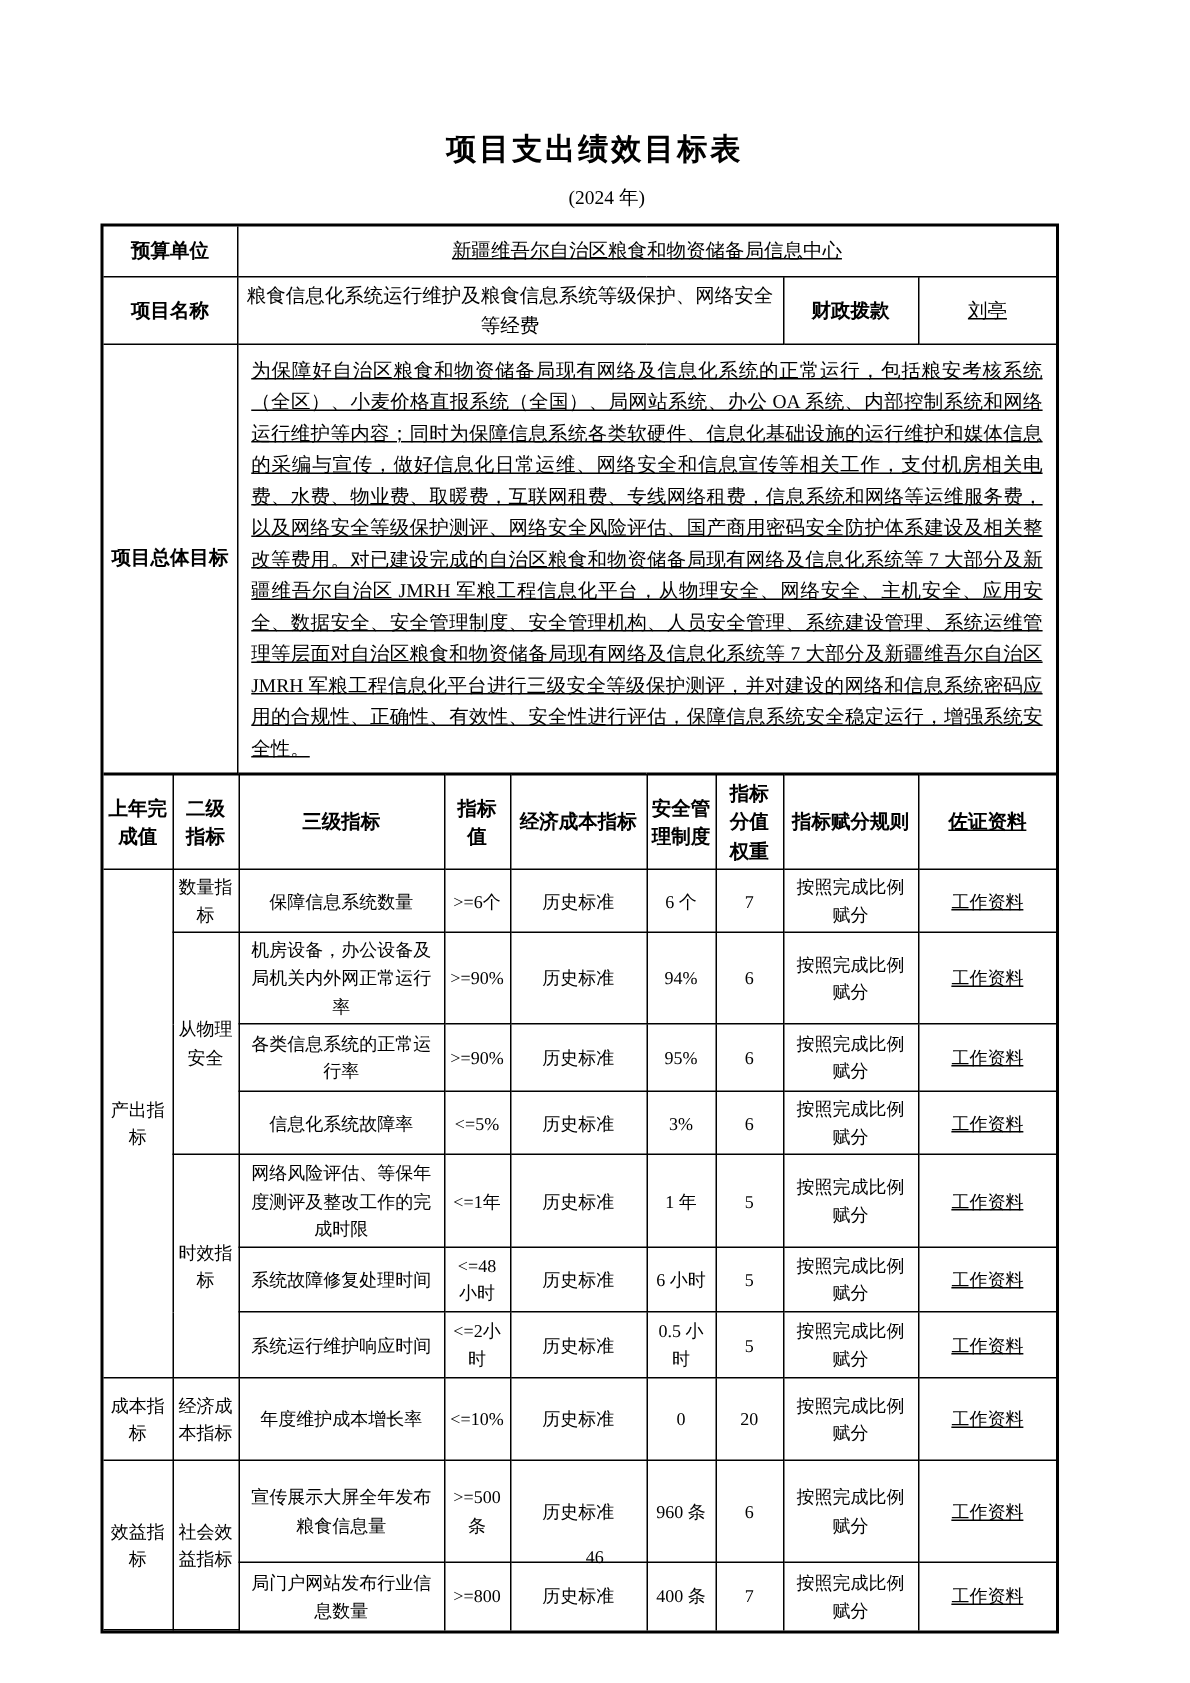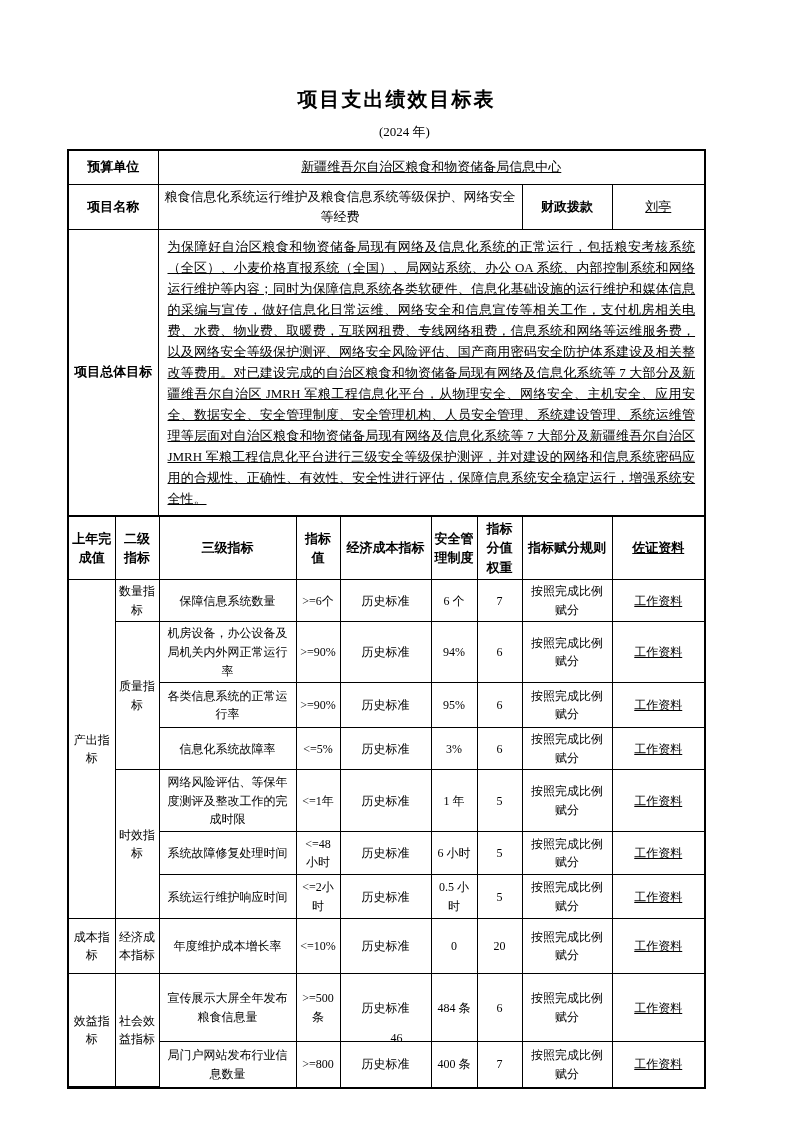--- a/index.html
+++ b/index.html
@@ -138,21 +138,21 @@
         <td>保障信息系统数量</td>
         <td>&gt;=6个</td>
         <td>历史标准</td>
         <td>6 个</td>
         <td>7</td>
         <td>按照完成比例赋分</td>
         <td>工作资料</td>
       </tr>
 
       <tr style="height:45px">
-        <td rowspan="3">质量指标</td>
+        <td rowspan="3">从物理安全</td>
         <td>机房设备，办公设备及局机关内外网正常运行率</td>
         <td>&gt;=90%</td>
         <td>历史标准</td>
         <td>94%</td>
         <td>6</td>
         <td>按照完成比例赋分</td>
         <td>工作资料</td>
       </tr>
 
       <tr style="height:45px">
@@ -217,21 +217,21 @@
         <td>按照完成比例赋分</td>
         <td>工作资料</td>
       </tr>
 
       <tr style="height:68px">
         <td rowspan="2">效益指标</td>
         <td rowspan="2">社会效益指标</td>
         <td>宣传展示大屏全年发布粮食信息量</td>
         <td>&gt;=500条</td>
         <td>历史标准</td>
-        <td>484 条</td>
+        <td>960 条</td>
         <td>6</td>
         <td>按照完成比例赋分</td>
         <td>工作资料</td>
       </tr>
 
       <tr style="height:45px">
         <td>局门户网站发布行业信息数量</td>
         <td>&gt;=800</td>
         <td>历史标准</td>
         <td>400 条</td>

